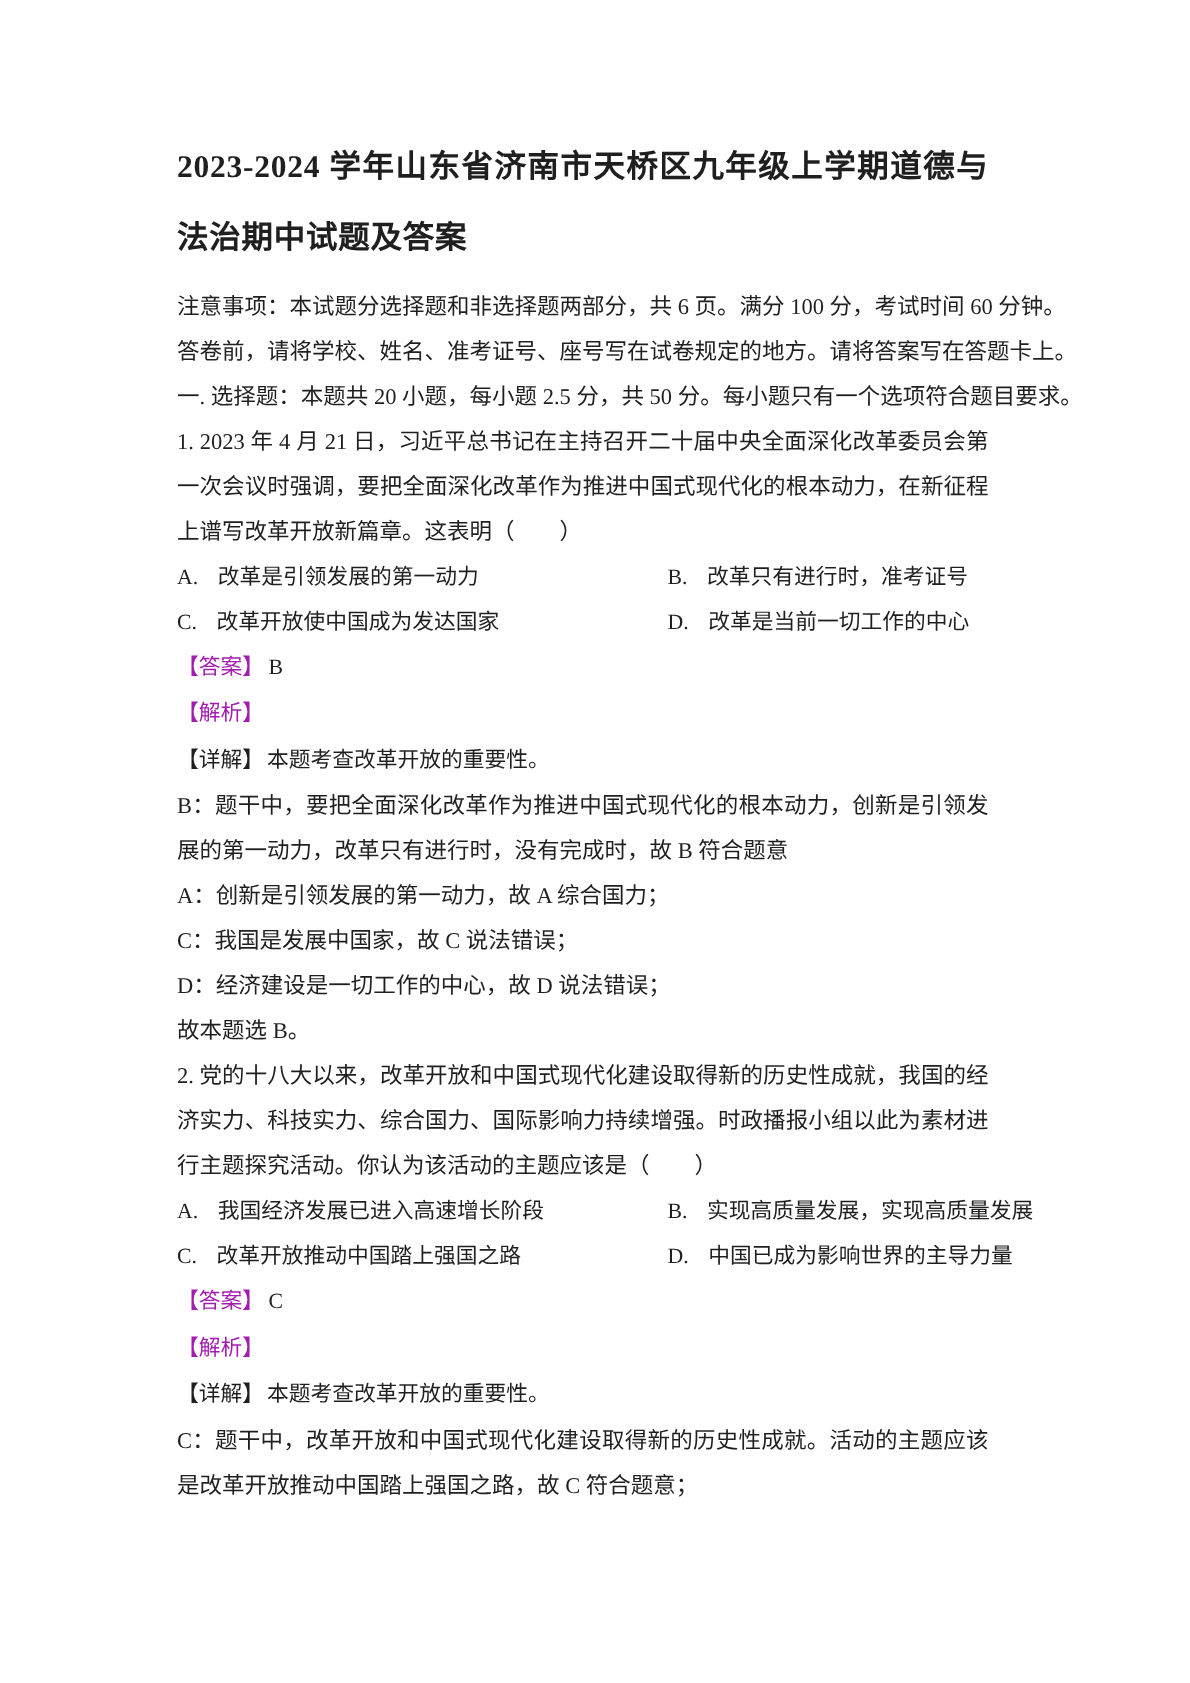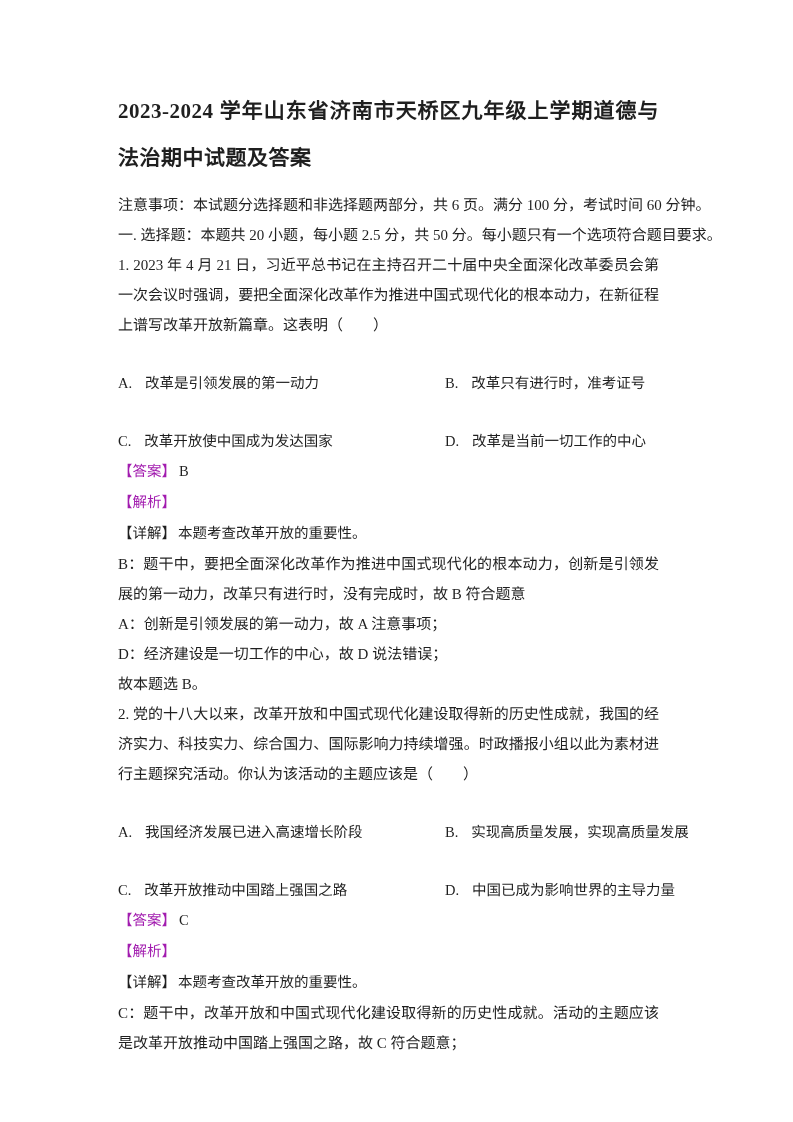--- a/index.html
+++ b/index.html
@@ -35,40 +35,41 @@
     margin: 0;
     text-align: justify;
   }
   .notice .para { text-align: left; white-space: nowrap; }
   .options-grid {
     display: grid;
     grid-template-columns: 327px 1fr;
     font-size: 14.5px;
     line-height: 30px;
   }
-  .option { white-space: nowrap; margin-top: 28px; }
+  .option { white-space: nowrap; }
   .opt-label { display: inline-block; margin-right: 13px; }
   .tag-line {
     font-size: 14.5px;
     line-height: 31px;
     margin: 0;
   }
   .tag-blue { color: #a21caf; }
   .answer-value { margin-left: 3px; }
   .detail-label { margin-right: 2px; margin-top: 12px; }
 </style>
 </head>
 <body>
 
 <div class="page">
 
   <h1 class="doc-title">2023-2024 学年山东省济南市天桥区九年级上学期道德与法治期中试题及答案</h1>
 
   <div class="notice">
     <p class="para">注意事项：本试题分选择题和非选择题两部分，共 6 页。满分 100 分，考试时间 60 分钟。</p>
+    <p class="para">答卷前，请将学校、姓名、准考证号、座号写在试卷规定的地方。请将答案写在答题卡上。</p>
     <p class="para">一. 选择题：本题共 20 小题，每小题 2.5 分，共 50 分。每小题只有一个选项符合题目要求。</p>
   </div>
 
   <div class="question">
     <p class="para">1. 2023 年 4 月 21 日，习近平总书记在主持召开二十届中央全面深化改革委员会第一次会议时强调，要把全面深化改革作为推进中国式现代化的根本动力，在新征程上谱写改革开放新篇章。这表明（　　）</p>
 
     <div class="options-grid">
       <div class="option">
         <span class="opt-label">A.</span><span>改革是引领发展的第一动力</span>
       </div>
@@ -87,21 +88,22 @@
       <span class="tag-blue">【答案】</span><span class="answer-value">B</span>
     </p>
     <p class="tag-line">
       <span class="tag-blue">【解析】</span>
     </p>
     <p class="tag-line">
       <span class="detail-label">【详解】</span><span>本题考查改革开放的重要性。</span>
     </p>
 
     <p class="para">B：题干中，要把全面深化改革作为推进中国式现代化的根本动力，创新是引领发展的第一动力，改革只有进行时，没有完成时，故 B 符合题意</p>
-    <p class="para">A：创新是引领发展的第一动力，故 A 注意事项；</p>
+    <p class="para">A：创新是引领发展的第一动力，故 A 综合国力；</p>
+    <p class="para">C：我国是发展中国家，故 C 说法错误；</p>
     <p class="para">D：经济建设是一切工作的中心，故 D 说法错误；</p>
     <p class="para">故本题选 B。</p>
   </div>
 
   <div class="question">
     <p class="para">2. 党的十八大以来，改革开放和中国式现代化建设取得新的历史性成就，我国的经济实力、科技实力、综合国力、国际影响力持续增强。时政播报小组以此为素材进行主题探究活动。你认为该活动的主题应该是（　　）</p>
 
     <div class="options-grid">
       <div class="option">
         <span class="opt-label">A.</span><span>我国经济发展已进入高速增长阶段</span>

